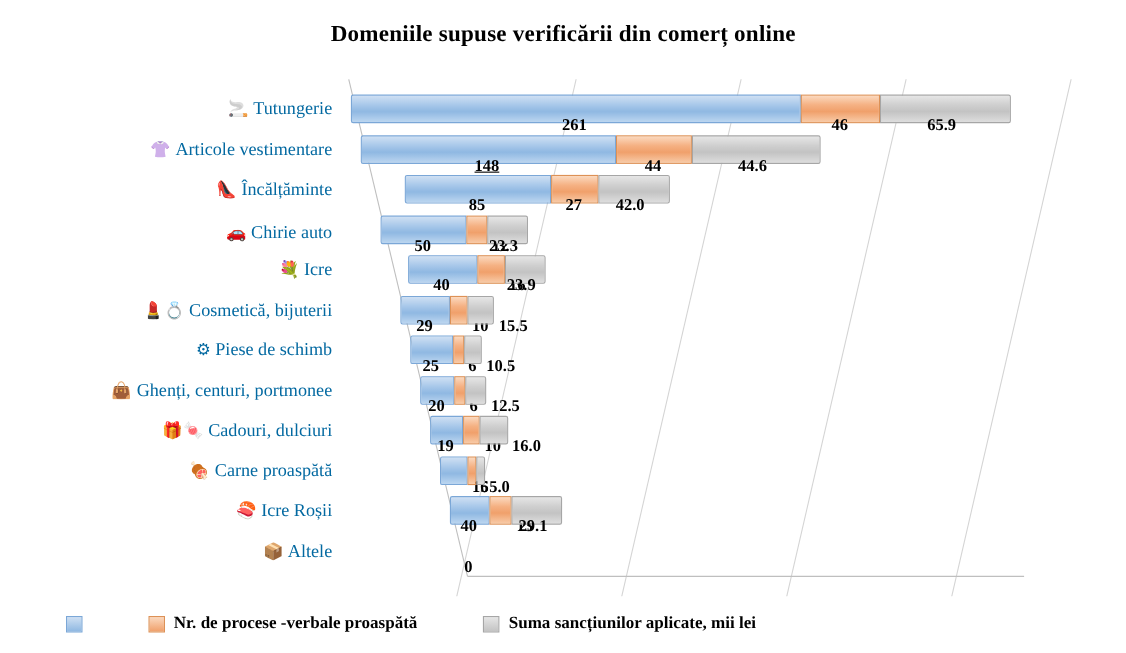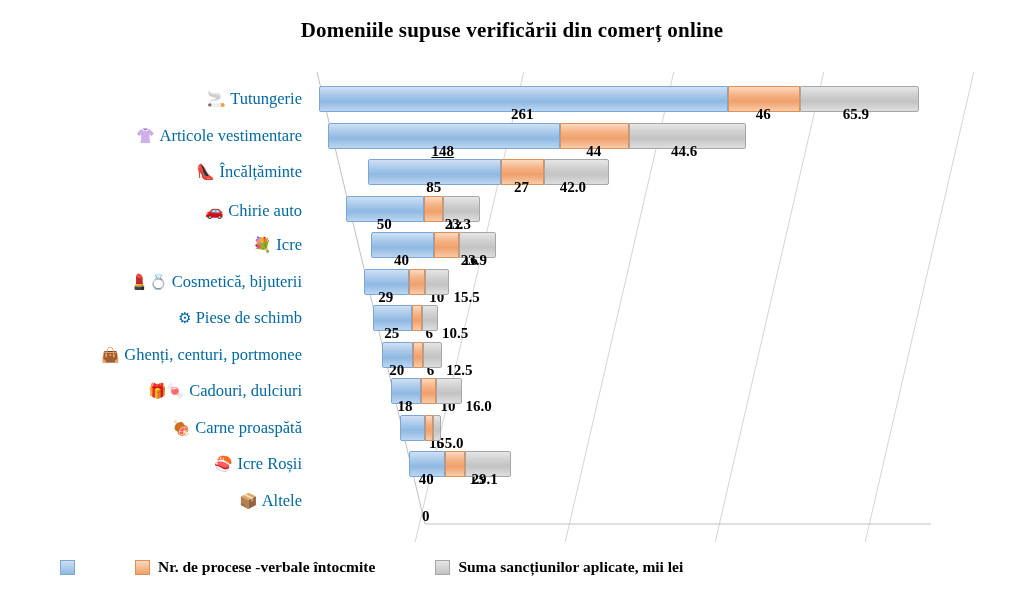--- a/index.html
+++ b/index.html
@@ -191,21 +191,21 @@
       <div class="bar-row" style="top: 269.5px; left: 67px; width: 620px;">
         <div class="seg s1" style="left: 0px; width: 31.3562px;"></div>
         <div class="val" style="left: 7.27808px; top: 20px;">20</div>
         <div class="seg s2" style="left: 31.3562px; width: 9.40685px;"></div>
         <div class="val" style="left: 44.763px; top: 20px;">6</div>
         <div class="seg s3" style="left: 40.763px; width: 19.5976px;"></div>
         <div class="val" style="left: 64.3606px; top: 20px;">12.5</div>
       </div>
       <div class="bar-row" style="top: 306px; left: 76px; width: 620px;">
         <div class="seg s1" style="left: 0px; width: 29.7883px;"></div>
-        <div class="val" style="left: 6.49417px; top: 20px;">18</div>
+        <div class="val" style="left: 6.49417px; top: 20px;">19</div>
         <div class="seg s2" style="left: 29.7883px; width: 15.6781px;"></div>
         <div class="val" style="left: 49.4664px; top: 20px;">10</div>
         <div class="seg s3" style="left: 45.4664px; width: 25.0849px;"></div>
         <div class="val" style="left: 74.5513px; top: 20px;">16.0</div>
       </div>
       <div class="bar-row" style="top: 342.5px; left: 85px; width: 620px;">
         <div class="seg s1" style="left: 0px; width: 25.0849px;"></div>
         <div class="val" style="left: 29.0849px; top: 20px;">16</div>
         <div class="seg s2" style="left: 25.0849px; width: 7.83904px;"></div>
         <div class="val" style="left: 36.924px; top: 20px;">5</div>
@@ -224,21 +224,21 @@
         <div class="val" style="left: 4px; top: 20px;">0</div>
       </div>
     </div>
 
   <div class="legend">
     <div class="legend-item">
       <span class="legend-swatch s1"></span>
     </div>
     <div class="legend-item">
       <span class="legend-swatch s2"></span>
-      <span class="legend-label">Nr. de procese -verbale întocmite</span>
+      <span class="legend-label">Nr. de procese -verbale proaspătă</span>
     </div>
     <div class="legend-item">
       <span class="legend-swatch s3"></span>
       <span class="legend-label">Suma sancțiunilor aplicate, mii lei</span>
     </div>
   </div>
 
 </div>
 
 </body></html>

